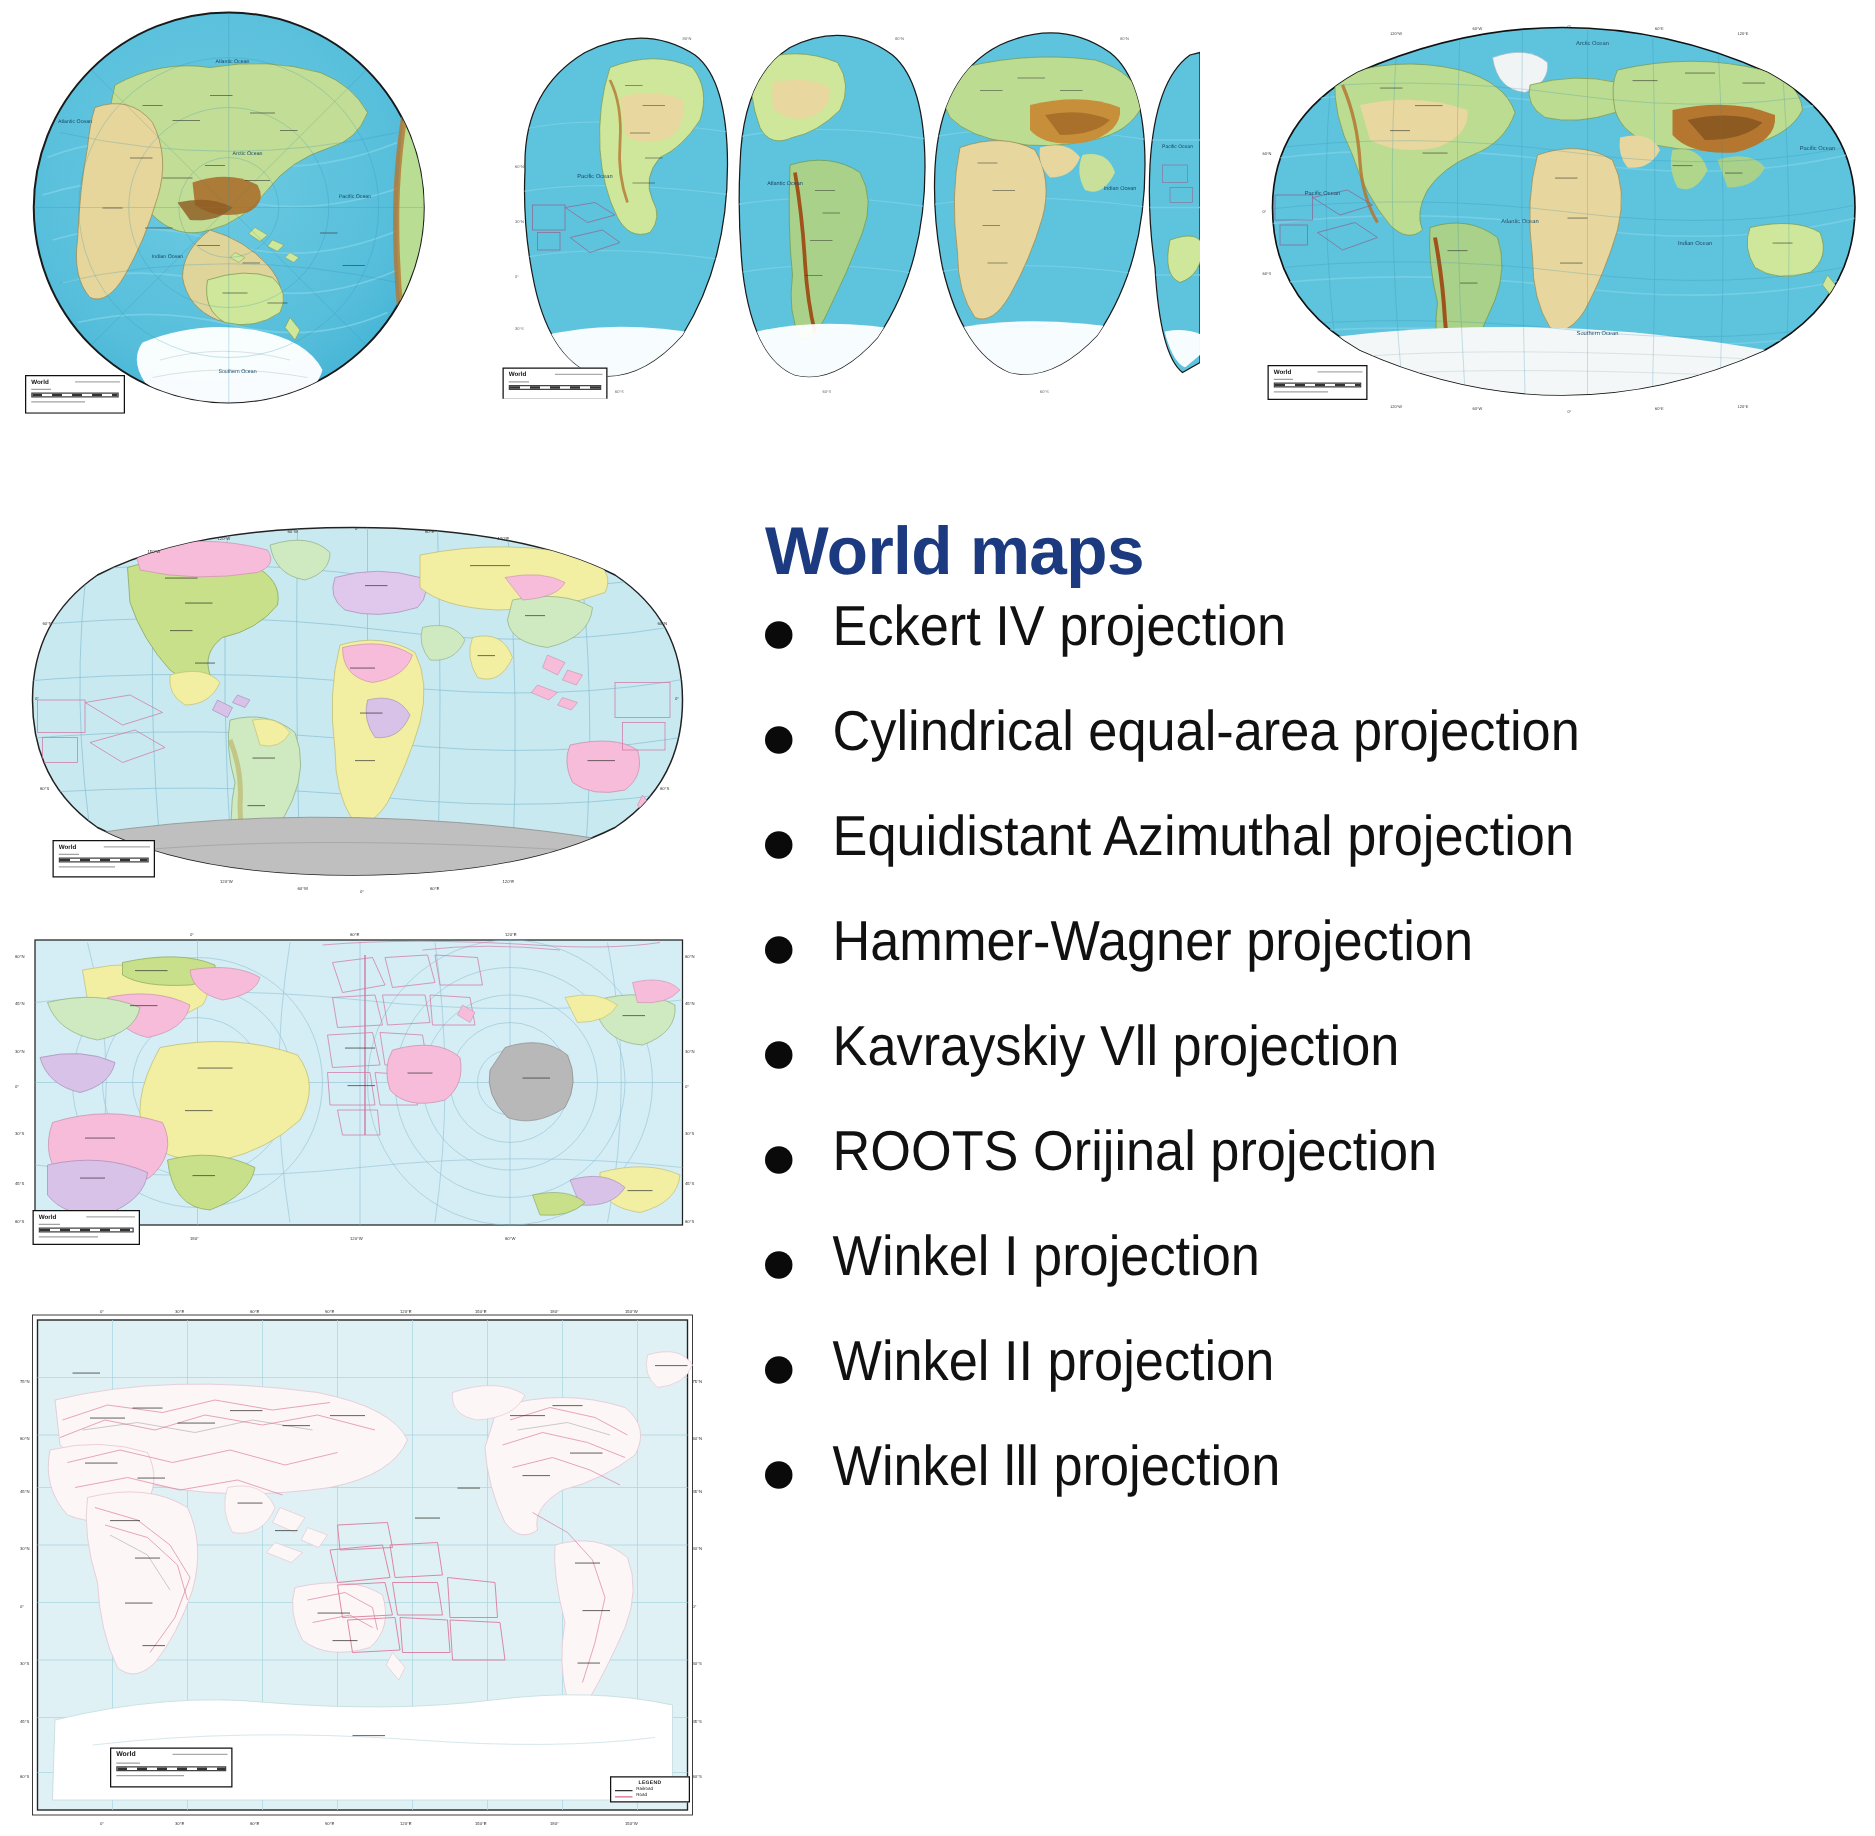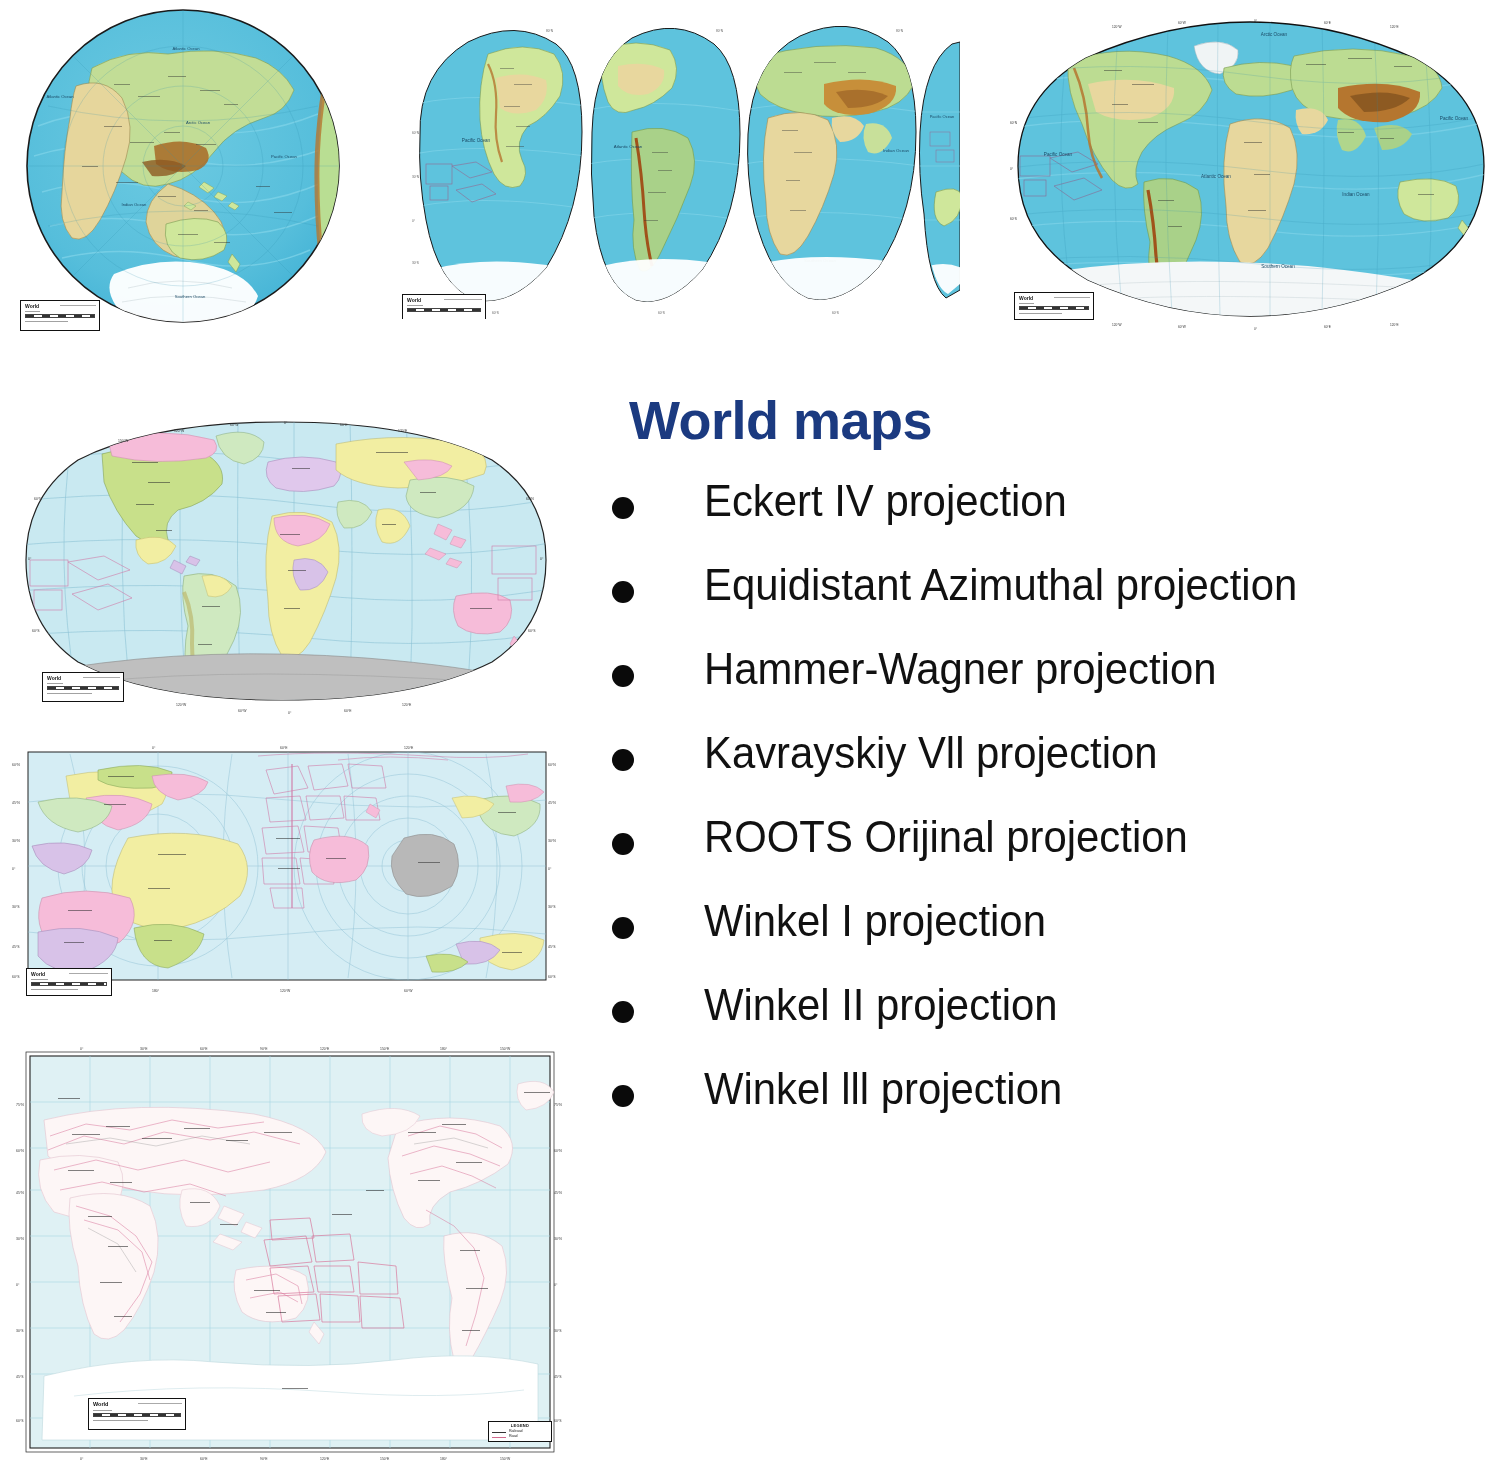--- a/index.html
+++ b/index.html
@@ -29,26 +29,26 @@
   .legendbox{position:absolute;background:#fff;border:1px solid #111;
       box-sizing:border-box;padding:2px 3px;}
   .legendbox .lg-title{font-size:4px;font-weight:bold;text-align:center;color:#111;
       letter-spacing:.3px;line-height:1.2;}
   .legendbox .lg-row{display:flex;align-items:center;gap:3px;margin-top:1.5px;}
   .legendbox .lg-swatch{width:14px;height:0;border-top:1px solid #333;}
   .legendbox .lg-swatch.road{border-top-color:#d26a8e;}
   .legendbox .lg-lbl{font-size:3.6px;color:#111;line-height:1;}
 
   
-  .title{position:absolute;left:612px;top:357px;
+  .title{position:absolute;left:612px;top:378px;
       font-size:54px;font-weight:bold;color:#1b3a80;
-      letter-spacing:-0.5px;line-height:1;white-space:nowrap;margin-left:17px;}
+      letter-spacing:-0.5px;line-height:1;white-space:nowrap;}
 
   .list{position:absolute;left:612px;top:478px;width:880px;}
-  .li{display:flex;align-items:baseline;height:84px;gap:38px;}
+  .li{display:flex;align-items:baseline;height:84px;}
   .li .dot{flex:0 0 auto;width:22px;height:22px;border-radius:50%;
       background:#0a0a0a;margin-right:32px;position:relative;top:3px;}
   .li .lbl{font-size:45px;color:#111;line-height:1;white-space:nowrap;
       font-stretch:condensed;transform:scaleX(.93);transform-origin:left center;}
 </style>
 </head>
 <body>
 
 <div class="stage">
 
@@ -870,20 +870,24 @@
 
   <h1 class="title">World maps</h1>
 
   <div class="list">
     <div class="li">
       <span class="dot"></span>
       <span class="lbl">Eckert IV projection</span>
     </div>
     <div class="li">
       <span class="dot"></span>
+      <span class="lbl">Cylindrical equal-area projection</span>
+    </div>
+    <div class="li">
+      <span class="dot"></span>
       <span class="lbl">Equidistant Azimuthal projection</span>
     </div>
     <div class="li">
       <span class="dot"></span>
       <span class="lbl">Hammer-Wagner projection</span>
     </div>
     <div class="li">
       <span class="dot"></span>
       <span class="lbl">Kavrayskiy Vll projection</span>
     </div>

